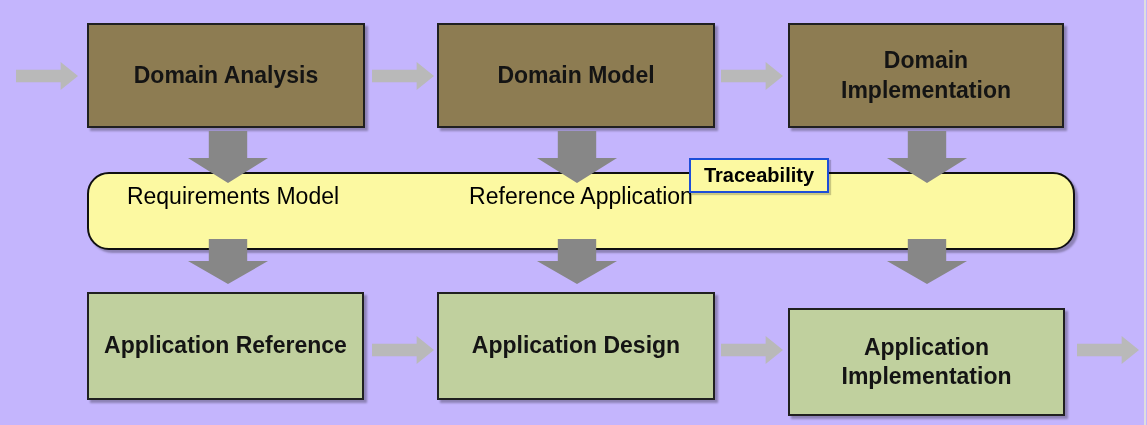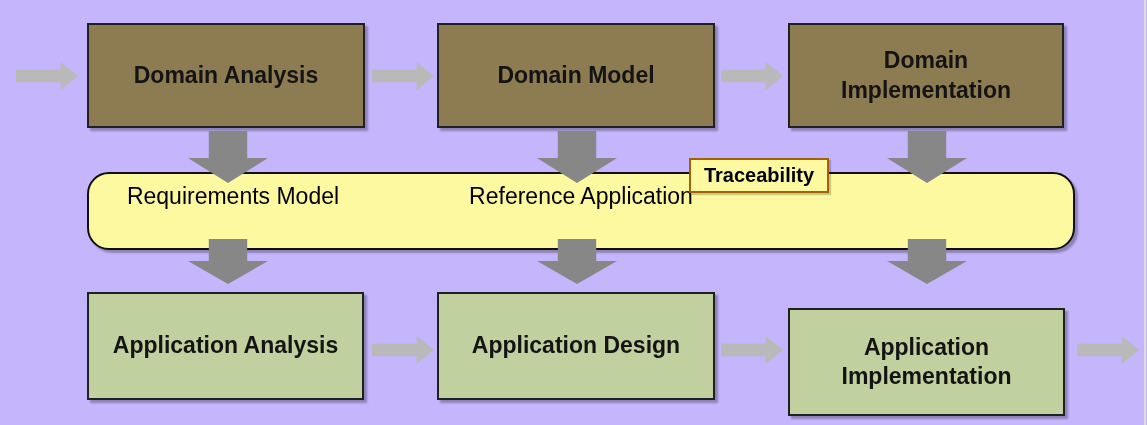--- a/index.html
+++ b/index.html
@@ -39,21 +39,21 @@
   }
   .band-label {
     position:absolute; top:196px; transform:translate(-50%,-50%);
     font-size:23px; color:#000; white-space:nowrap; z-index:3;
   }
   #bl-1 { left:233px; }
   #bl-2 { left:581px; }
   #bl-3 { left:933px; }
   .tag {
     position:absolute; left:689px; top:158px; width:140px; height:35px;
-    background:var(--band-fill,#fcf9a1); border:2px solid #a16207;
+    background:var(--band-fill,#fcf9a1); border:2px solid #1d4ed8;
     display:flex; align-items:center; justify-content:center;
     font-weight:bold; font-size:20px; color:#000; z-index:5;
     box-sizing:border-box; box-shadow:2px 2px 1px var(--shadow,rgba(0,0,0,0.2));text-align:center;
   }
   
   .dar { position:absolute; background:var(--down-arrow,#878787); z-index:4; }
   .dar.top {
     width:80px; height:52px; top:131px;
     clip-path:polygon(26% 0,74% 0,74% 52%,100% 52%,50% 100%,0 52%,26% 52%);
   }
@@ -105,21 +105,21 @@
     <span>Traceability</span>
   </div>
   <span class="band-label" id="bl-1">Requirements Model</span>
   <span class="band-label" id="bl-2">Reference Application</span>
 
   <div class="dar bot" id="db-1"></div>
   <div class="dar bot" id="db-2"></div>
   <div class="dar bot" id="db-3"></div>
 
   <div class="box app" id="box-aa">
-    <span class="label">Application Analysis</span>
+    <span class="label">Application Reference</span>
   </div>
   <div class="har" id="ha-b12"></div>
   <div class="box app" id="box-ad">
     <span class="label">Application Design</span>
   </div>
   <div class="har" id="ha-b23"></div>
   <div class="box app" id="box-ai">
     <span class="label wrap">Application Implementation</span>
   </div>
 

